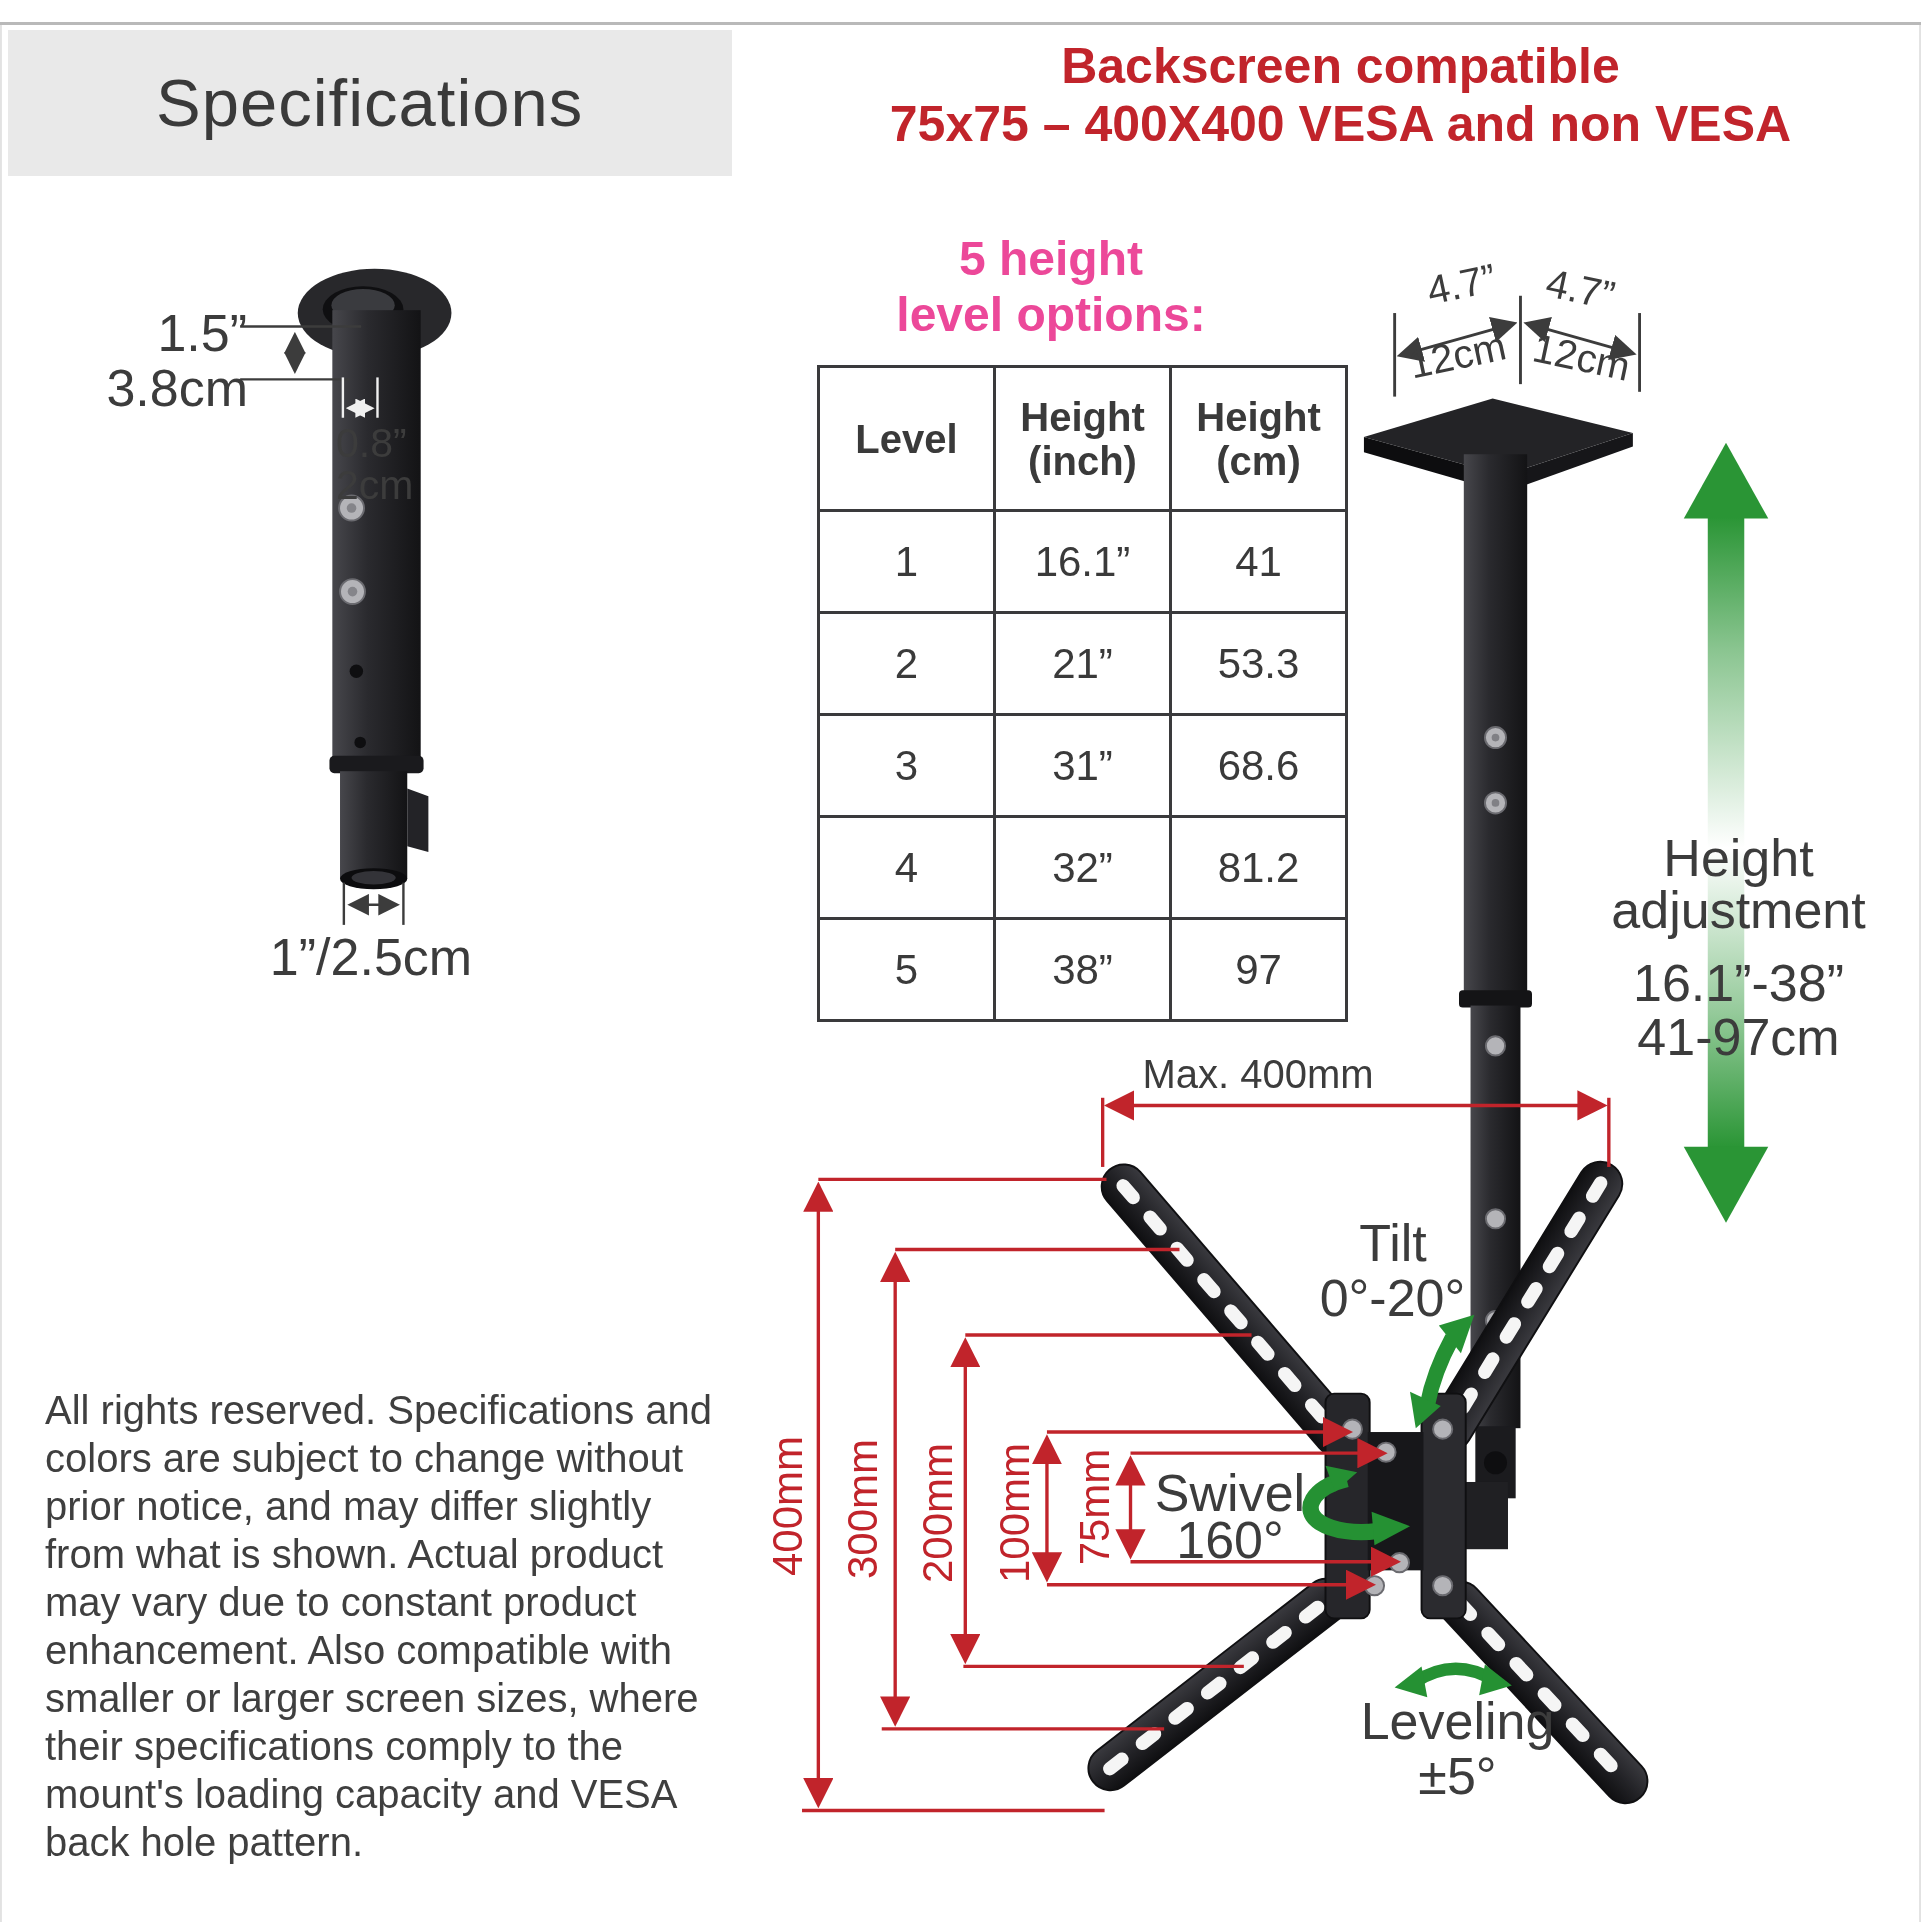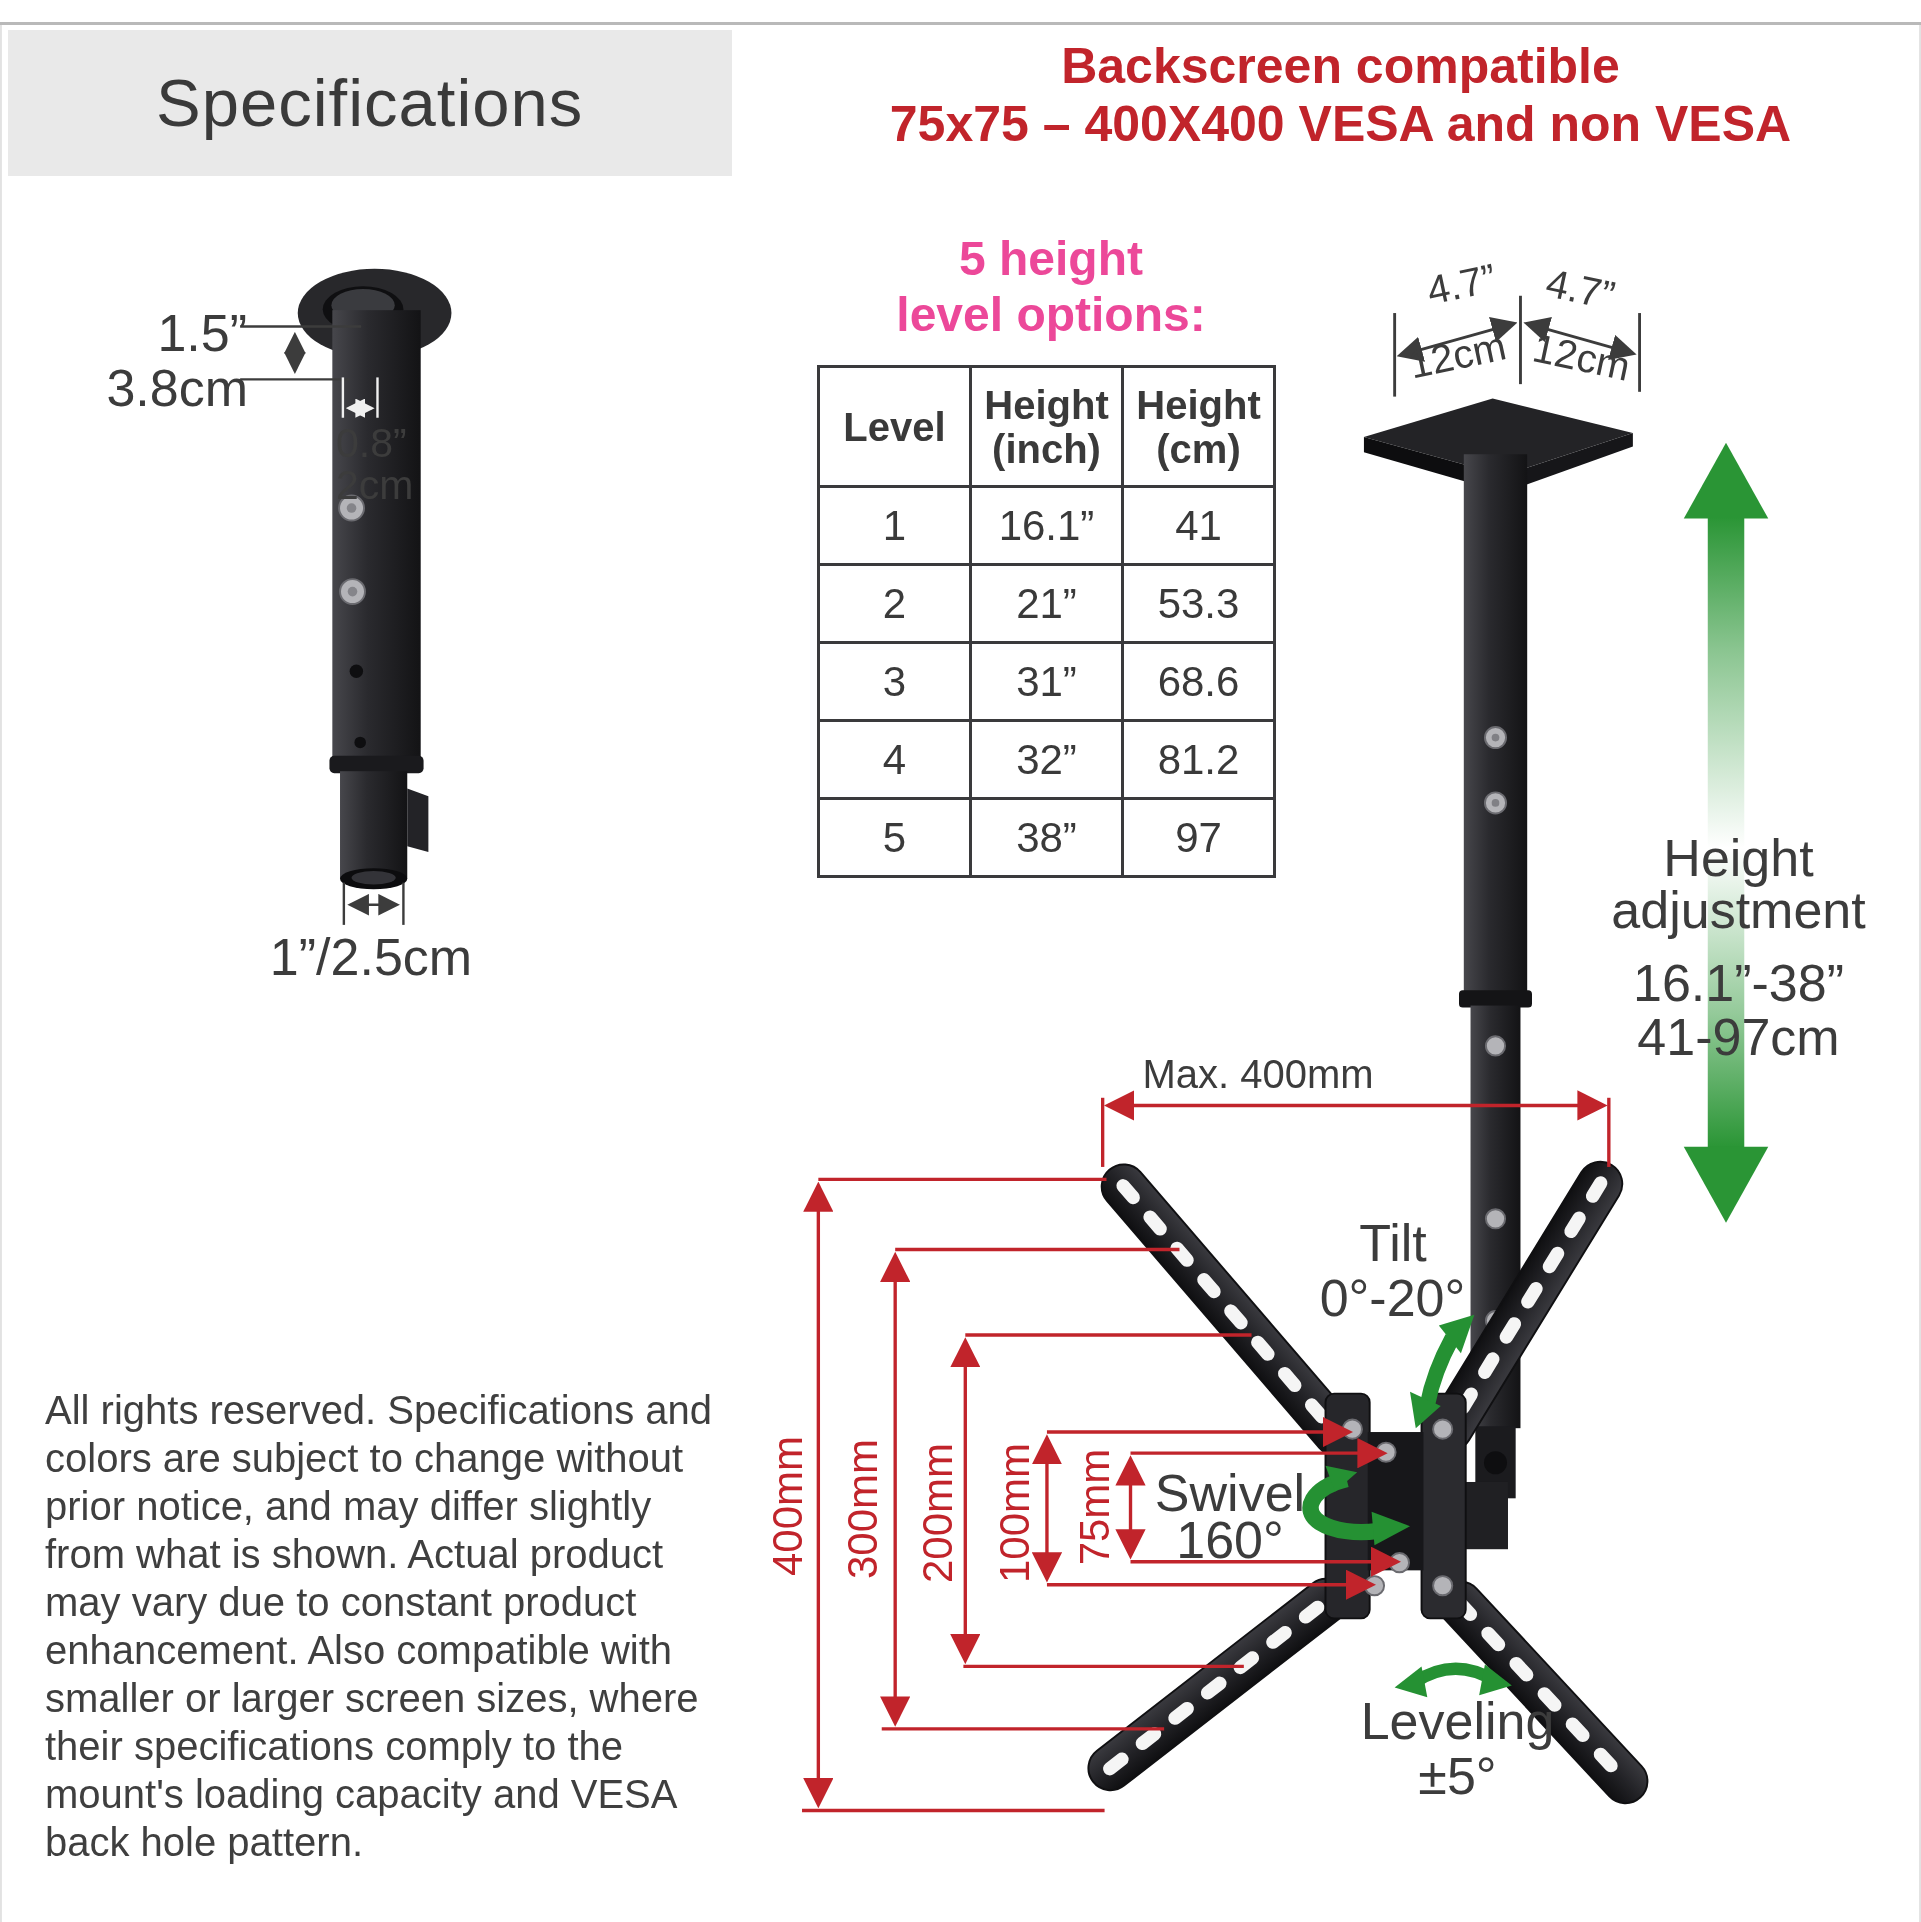--- a/index.html
+++ b/index.html
@@ -13,21 +13,21 @@
   .white-lbl{color:#f0f0f0;}
   .gray-panel{left:7.7px;top:7.7px;width:724px;height:146px;background:#e9e9e9;
     display:flex;align-items:center;justify-content:center;}
   .spec-title{font-size:67px;letter-spacing:1px;color:#3a3a3a;}
   .red-title{left:769px;top:15.4px;width:1143px;text-align:center;font-weight:bold;
     font-size:50px;line-height:58px;color:#c1242b;}
   .tbl-title{left:817px;top:209px;width:468px;text-align:center;font-weight:bold;
     font-size:48px;line-height:56px;color:#ec4899;}
   table.height{position:absolute;left:817px;top:343px;border-collapse:collapse;}
   table.height th, table.height td{border:3.8px solid #3a3a3c;text-align:center;
-    vertical-align:middle;color:#3a3a3a;padding:0;}
+    vertical-align:middle;color:#3a3a3a;padding:12px;}
   table.height th{width:149px;height:117px;font-size:40px;line-height:44px;font-weight:bold;}
   table.height td{height:75px;font-size:42px;font-weight:normal;}
   .lbl{position:absolute;font-size:52px;color:#3c3c3c;}
   .center{text-align:center;}
   .right{text-align:right;}
   .rot-l{transform:rotate(-12deg);}
   .rot-r{transform:rotate(12deg);}
   .vrot{transform:rotate(-90deg);text-align:center;font-size:42px;color:#c1242b;
     width:154px;height:44px;line-height:44px;}
   .disclaimer{left:45px;top:1364px;font-size:40px;line-height:48px;color:#3f3f3f;white-space:pre;}

